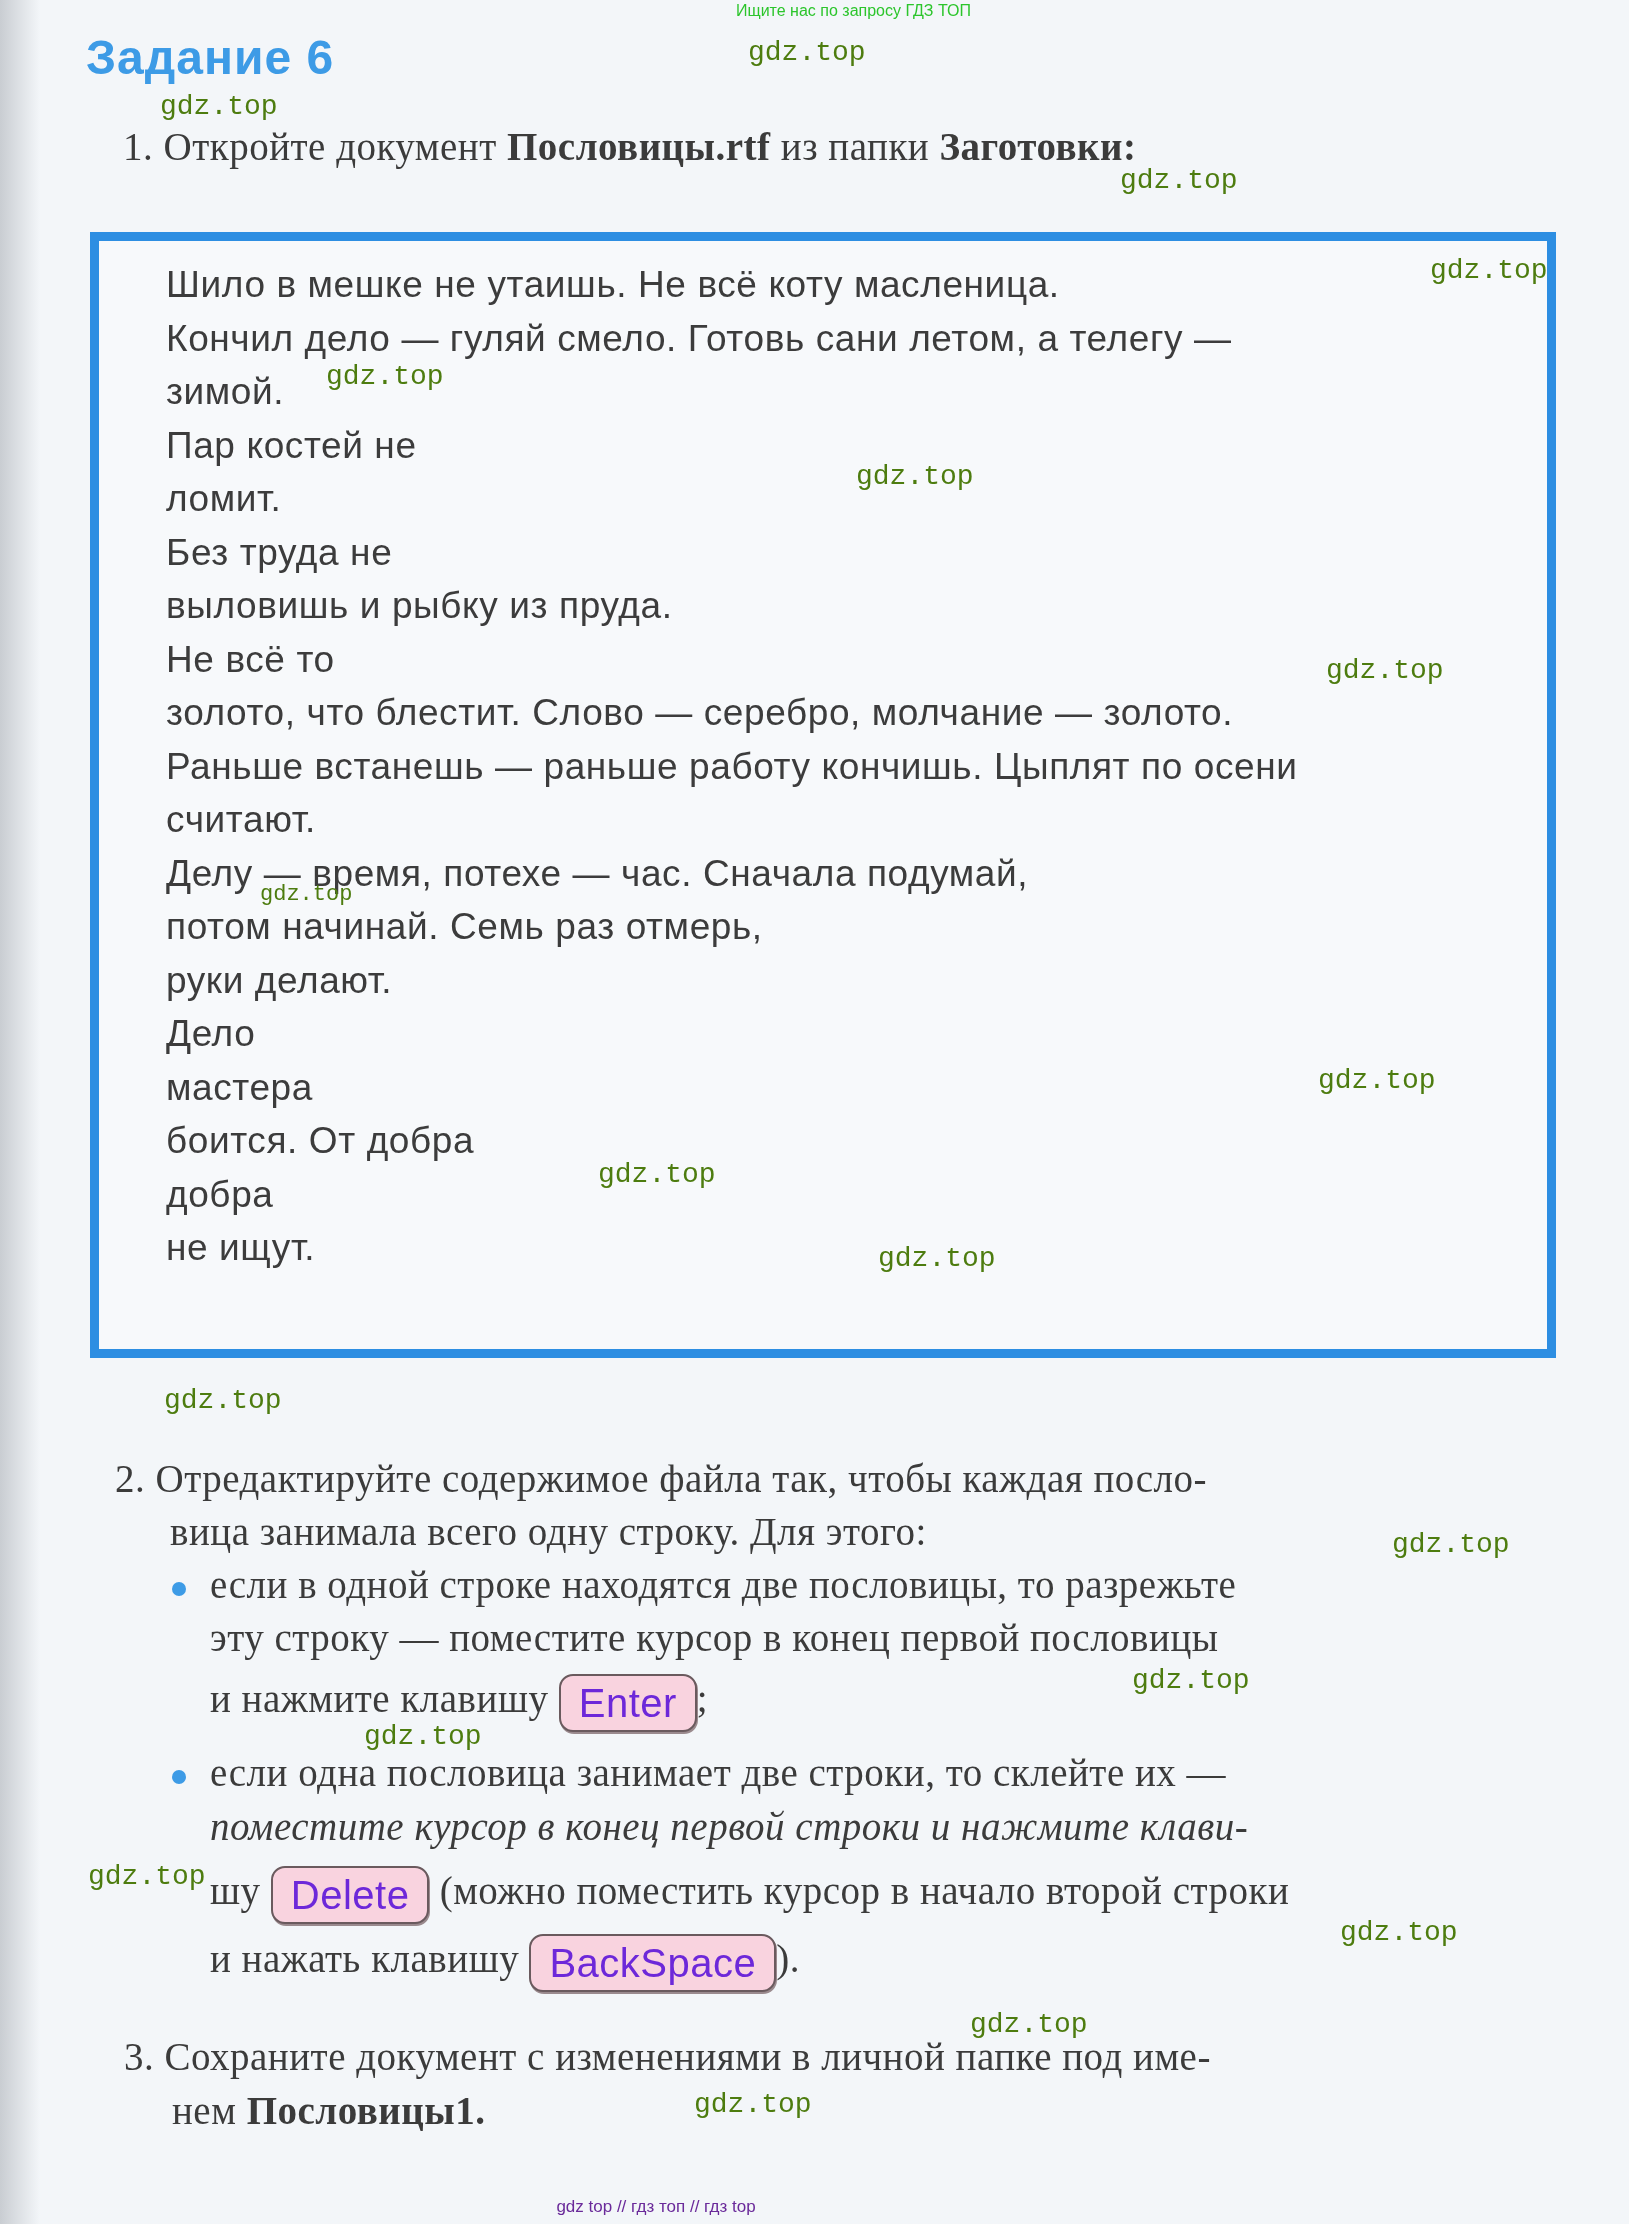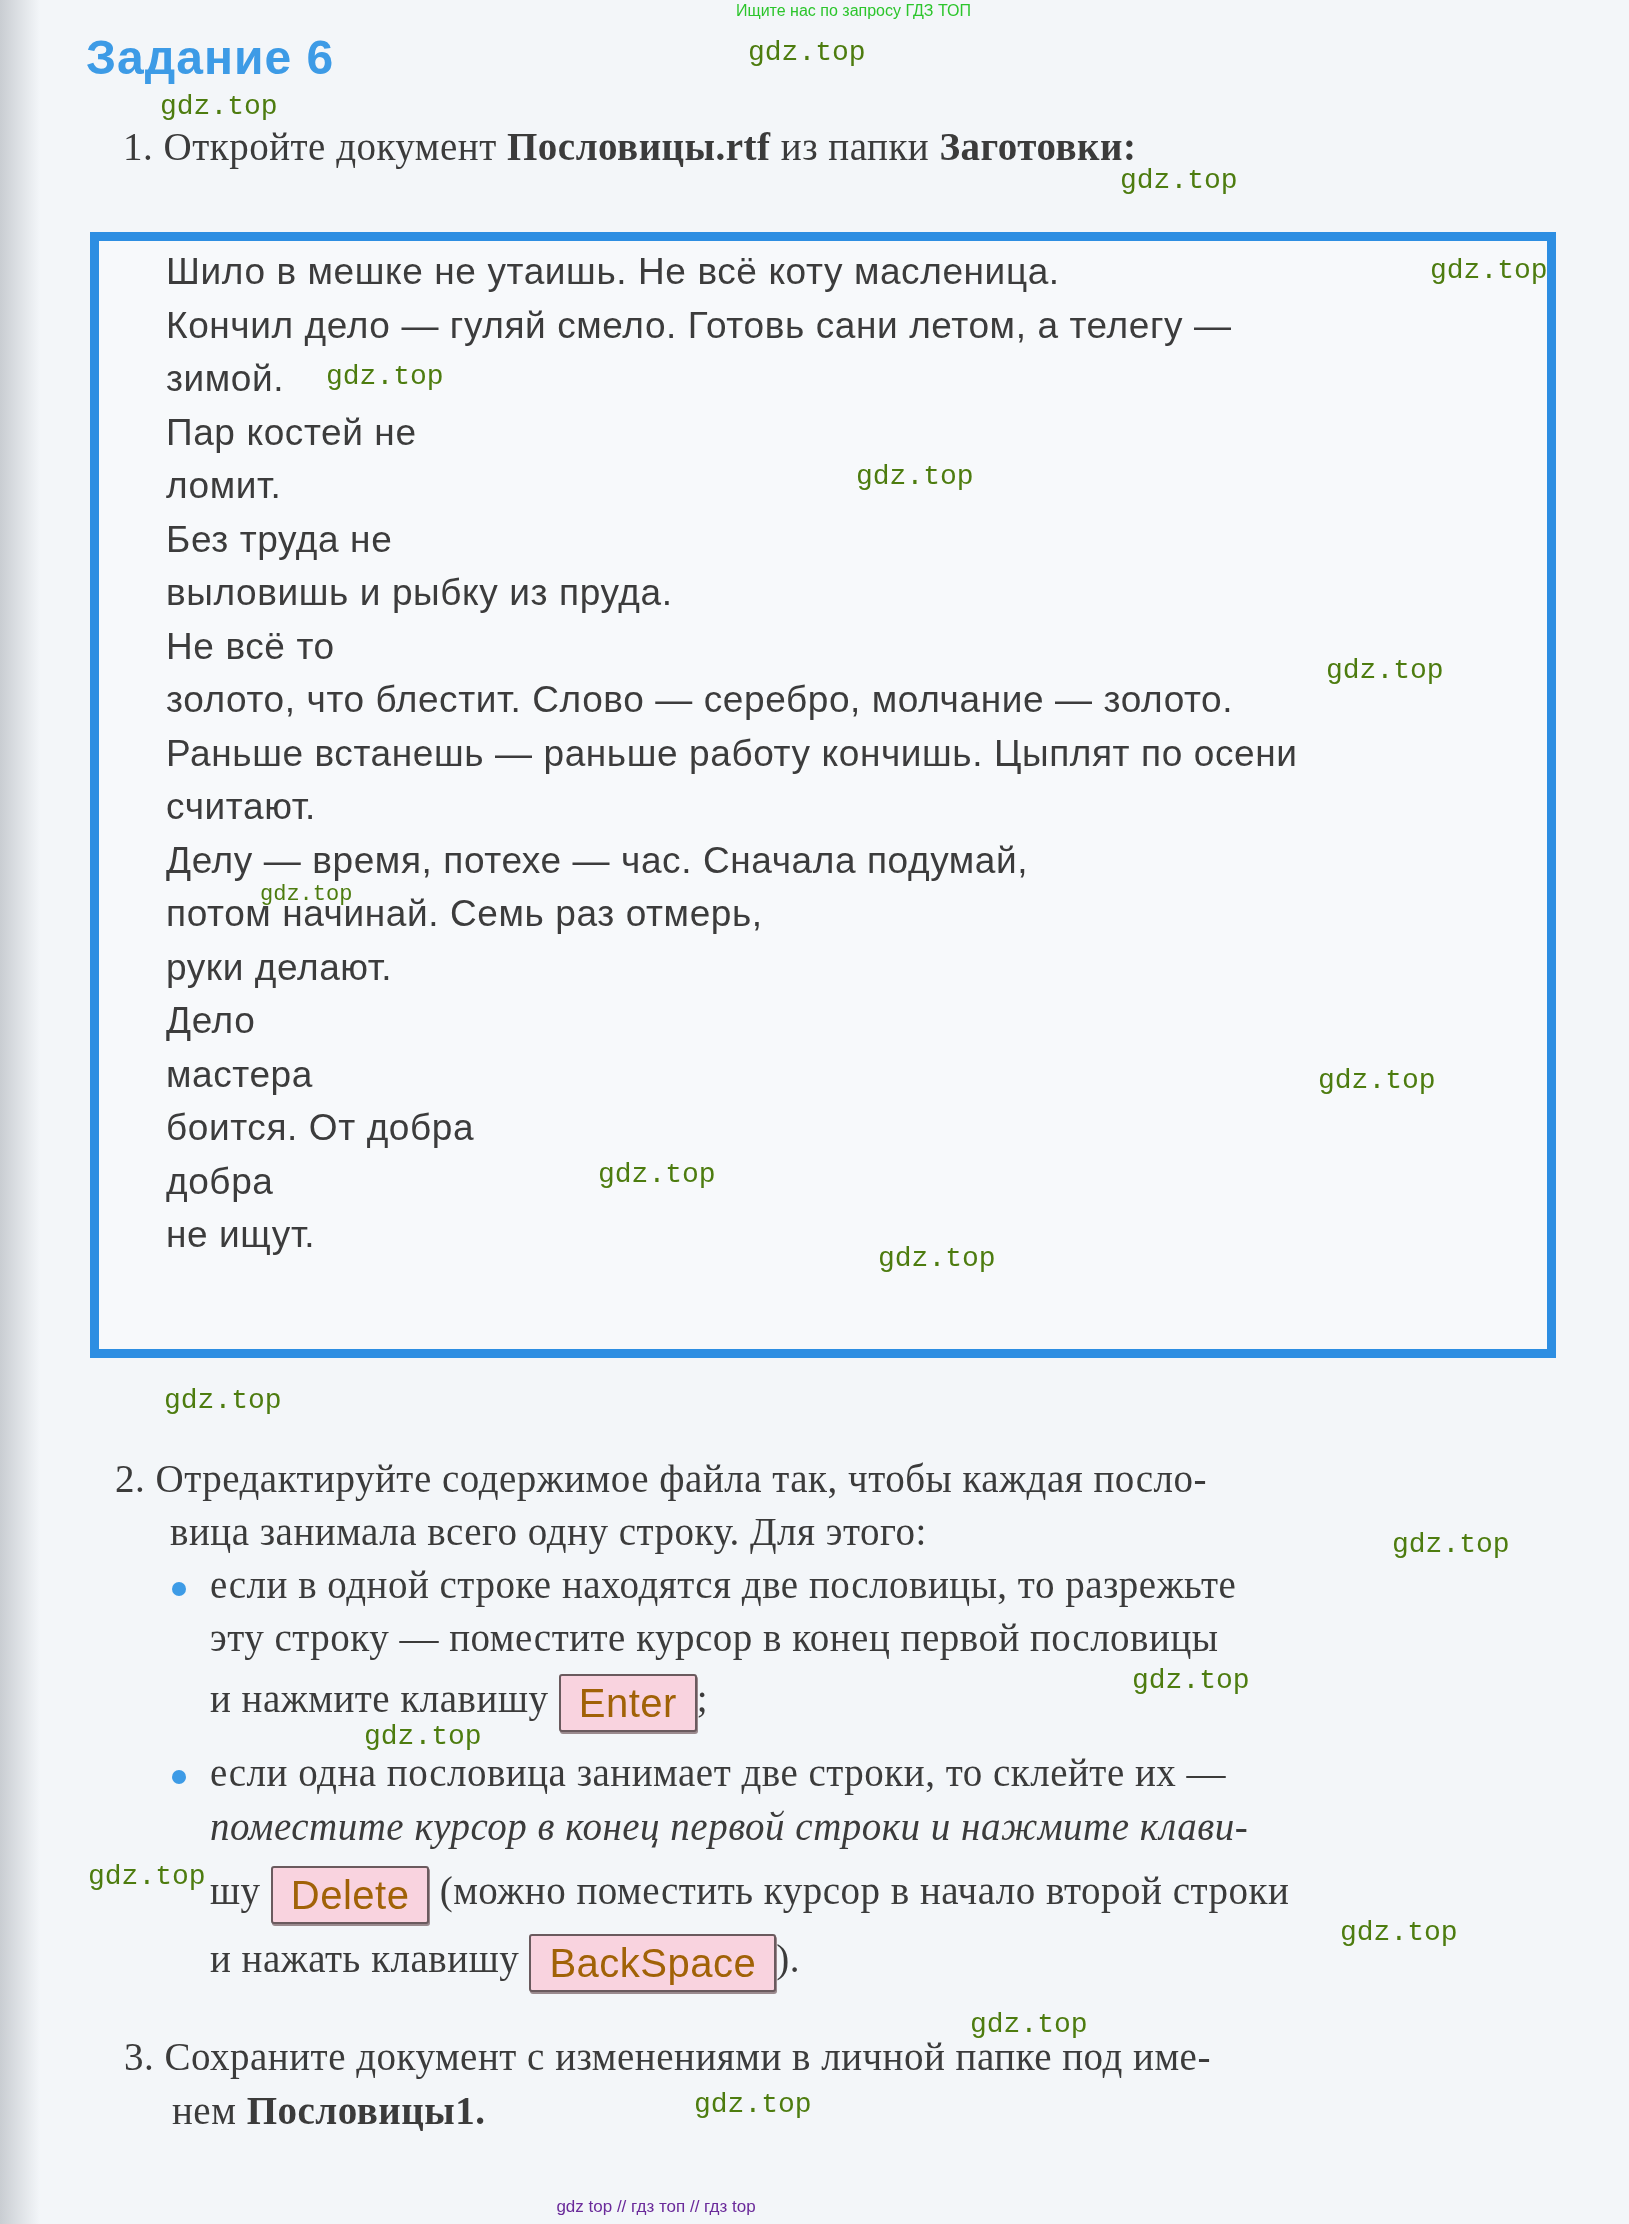--- a/index.html
+++ b/index.html
@@ -37,33 +37,33 @@
   .step {
     position: absolute; font-size: 39px; line-height: 54px; color: #3b3b3b;
     letter-spacing: 0.5px;
   }
   .step b { font-weight: bold; }
   .doc-box {
     position: absolute; left: 90px; top: 232px; width: 1466px; height: 1126px;
     border: 9px solid #2d8ee2; background: #f7f9fb; box-sizing: border-box;
   }
   .doc-lines {
-    position: absolute; left: 166px; top: 245px;
+    position: absolute; left: 166px; top: 258px;
     font-family: "Liberation Sans", sans-serif; font-size: 37px; color: #3c3c3c;
     line-height: 53.5px; letter-spacing: 0.6px;
   }
   .doc-line { white-space: nowrap; }
   .bullet {
     position: absolute; width: 14px; height: 14px; border-radius: 50%;
     background: #3d9be6;
   }
   .key {
     display: inline-block; background: #f9d3df; border: 2px solid #6a5a5e;
-    border-radius: 3px; padding: 0 18px; font-family: "Liberation Sans", sans-serif;
-    font-size: 40px; line-height: 54px; color: #a16207; vertical-align: middle;
+    border-radius: 14px; padding: 0 18px; font-family: "Liberation Sans", sans-serif;
+    font-size: 40px; line-height: 54px; color: #6d28d9; vertical-align: middle;
     box-shadow: 1px 2px 0 #9a8a8e;
   }
 </style>
 </head>
 <body>
 
 <div class="page-shadow"></div>
 
 <div class="top-banner">Ищите нас по запросу ГДЗ ТОП</div>
 

